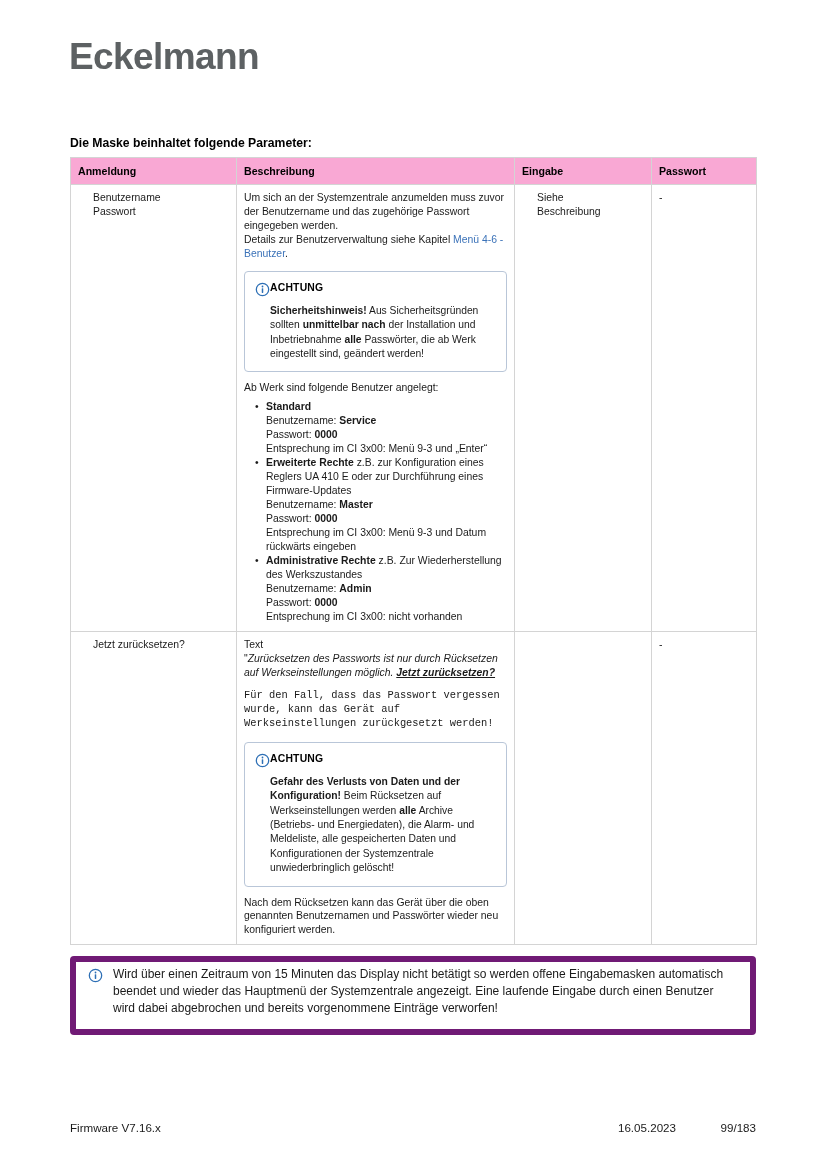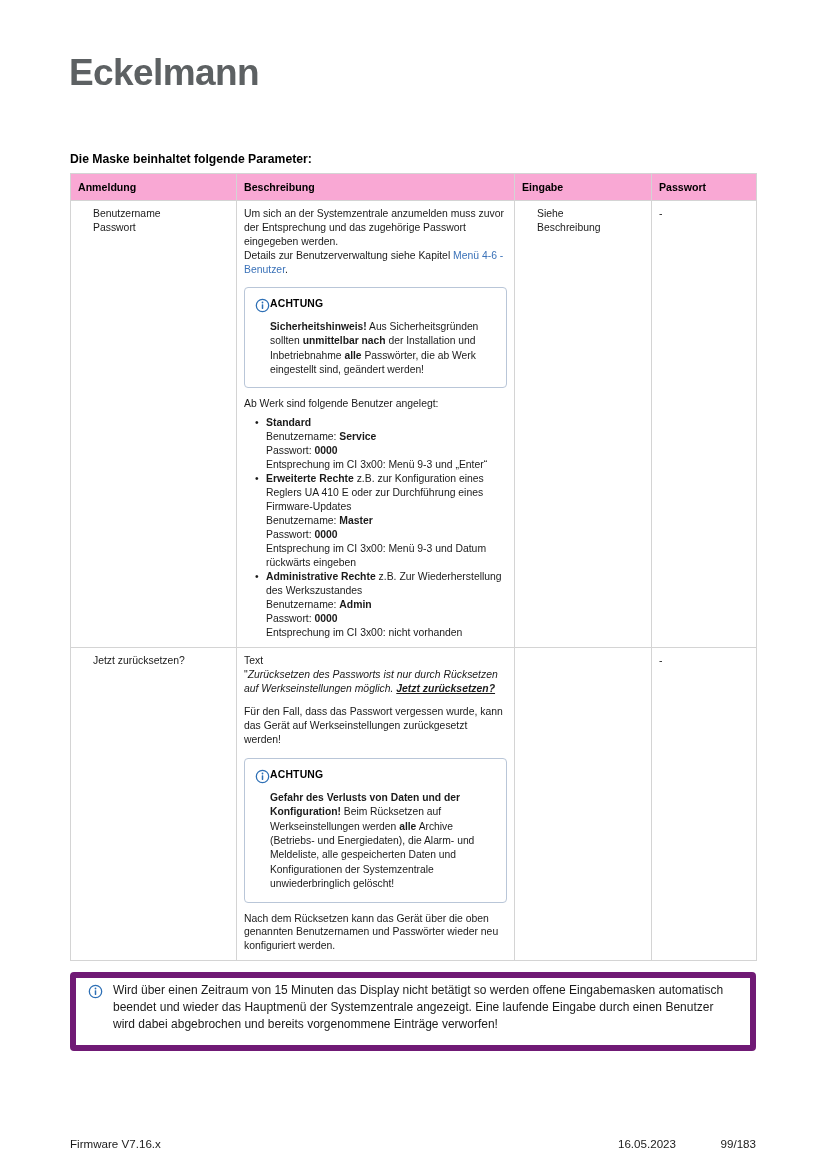--- a/index.html
+++ b/index.html
@@ -8,21 +8,21 @@
     width: 827px;
     height: 1169px;
     background: #ffffff;
     font-family: "Liberation Sans", sans-serif;
     color: #1a1a1a;
     position: relative;
     overflow: hidden;
   }
   .page {
     position: absolute;
-    left: 0; top: 16px;
+    left: 0; top: 0;
     width: 827px; height: 1009px;
   }
   
   .logo {
     position: absolute;
     left: 69px;
     top: 38px;
     font-size: 37px;
     font-weight: bold;
     letter-spacing: -0.6px;
@@ -193,21 +193,21 @@
       </tr>
     </thead>
     <tbody>
 
       <tr>
         <td>
           <span class="nowrapline">Benutzername</span>
           <span class="nowrapline">Passwort</span>
         </td>
         <td>
-          <div class="cell-p">Um sich an der Systemzentrale anzumelden muss zuvor der Entsprechung und das zugehörige Passwort eingegeben werden.</div>
+          <div class="cell-p">Um sich an der Systemzentrale anzumelden muss zuvor der Benutzername und das zugehörige Passwort eingegeben werden.</div>
           <div class="cell-p">
             <span>Details zur Benutzerverwaltung siehe Kapitel </span><a class="xref" href="#">Menü 4-6 - Benutzer</a><span>.</span>
           </div>
 
           <div class="note-box">
             <span class="note-icon">
               <svg width="15" height="15" viewBox="0 0 16 16" aria-hidden="true">
                 <circle cx="8" cy="8" r="6.6" fill="#ffffff" stroke="#2d6fb5" stroke-width="1.35"></circle>
                 <circle cx="8" cy="4.8" r="0.95" fill="#2d6fb5"></circle>
                 <rect x="7.2" y="6.6" width="1.6" height="5" rx="0.5" fill="#2d6fb5"></rect>
@@ -249,21 +249,21 @@
         <td>-</td>
       </tr>
 
       <tr>
         <td>
           <span class="nowrapline">Jetzt zurücksetzen?</span>
         </td>
         <td>
           <div class="cell-p">Text</div>
           <div class="cell-p"><span>"</span><span class="ital">Zurücksetzen des Passworts ist nur durch Rücksetzen auf Werkseinstellungen möglich. </span><span class="bui">Jetzt zurücksetzen?</span></div>
-          <div class="cell-p" style="margin-top:9px;">Für den Fall, dass das Passwort vergessen wurde, kann das Gerät auf Werkseinstellungen zurückgesetzt werden!</div>
+          <div class="cell-p" style="margin-top:9px;font-family:Liberation Mono, monospace;">Für den Fall, dass das Passwort vergessen wurde, kann das Gerät auf Werkseinstellungen zurückgesetzt werden!</div>
 
           <div class="note-box tight">
             <span class="note-icon">
               <svg width="15" height="15" viewBox="0 0 16 16" aria-hidden="true">
                 <circle cx="8" cy="8" r="6.6" fill="#ffffff" stroke="#2d6fb5" stroke-width="1.35"></circle>
                 <circle cx="8" cy="4.8" r="0.95" fill="#2d6fb5"></circle>
                 <rect x="7.2" y="6.6" width="1.6" height="5" rx="0.5" fill="#2d6fb5"></rect>
               </svg>
             </span>
             <div class="note-body">

